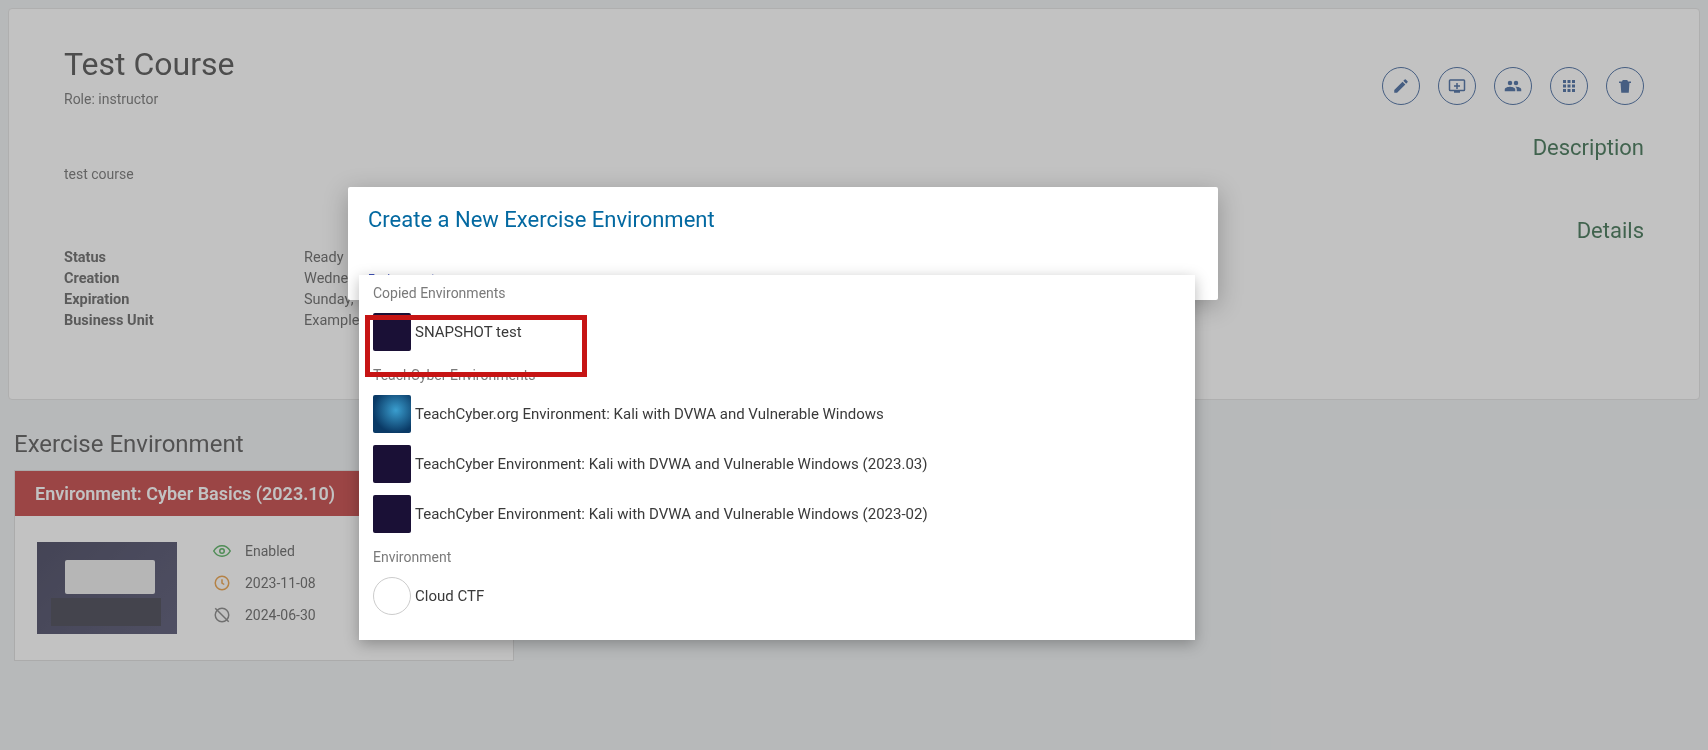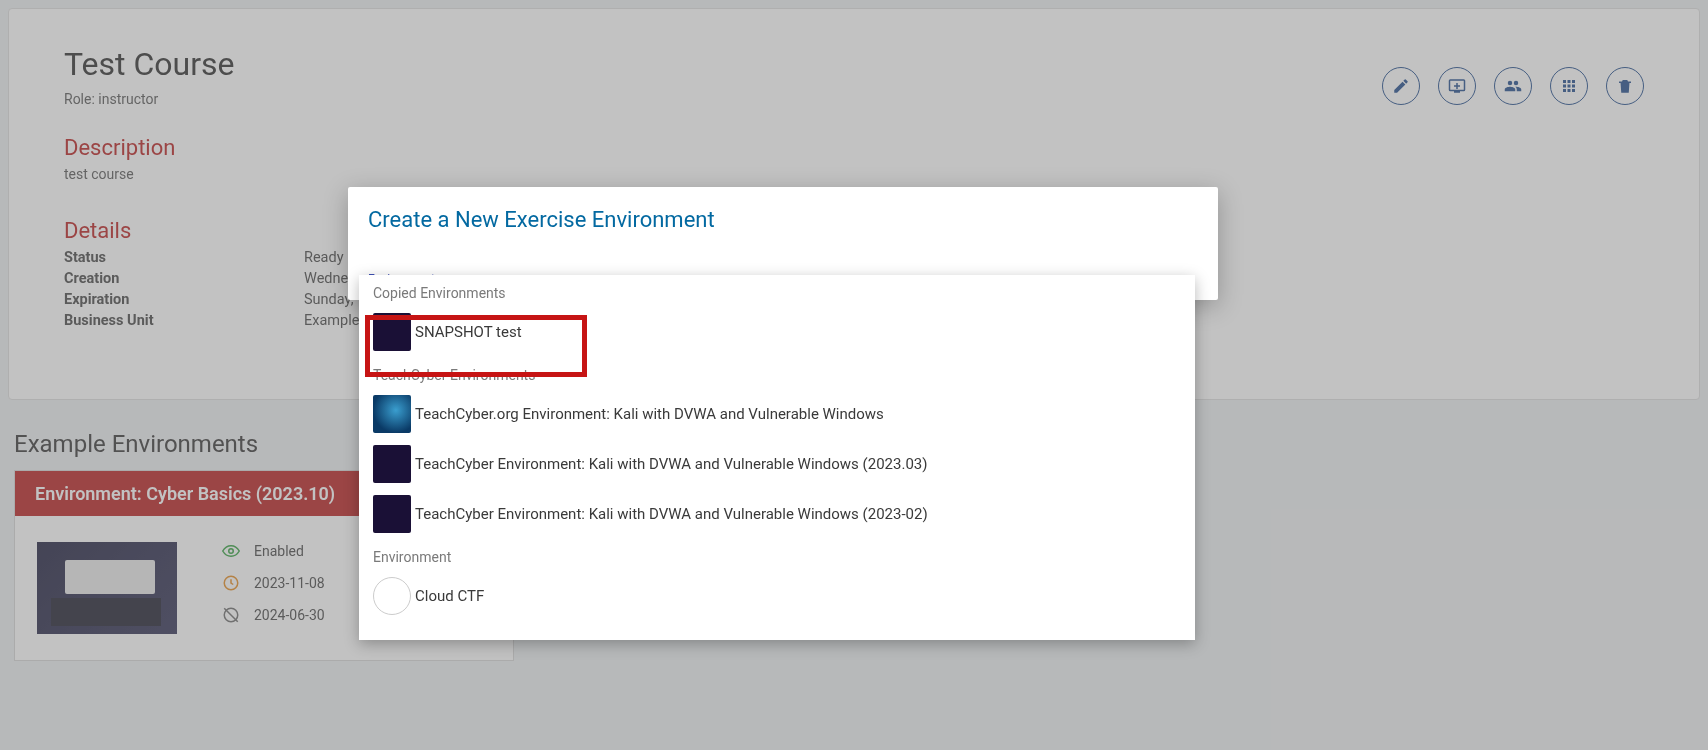--- a/index.html
+++ b/index.html
@@ -41,21 +41,22 @@
   }
   .role-line {
     font-size: 14px;
     color: #555;
     margin-bottom: 28px;
   }
   .section-heading {
     font-size: 22px;
     font-weight: 400;
     margin: 0 0 6px 0;
-    color: #b91c1c;
+    color: #14532d;
+    text-align: right;
   }
   .desc-text {
     font-size: 14px;
     color: #555;
     margin-bottom: 36px;
   }
   .details-grid {
     display: grid;
     grid-template-columns: 240px 1fr;
     row-gap: 4px;
@@ -101,21 +102,21 @@
   .env-card-header {
     background: #b91c1c;
     color: #fff;
     font-size: 18px;
     font-weight: 600;
     padding: 12px 20px;
   }
   .env-card-body {
     display: flex;
     padding: 26px 22px;
-    gap: 45px;
+    gap: 36px;
     align-items: flex-start;
   }
   .env-thumb {
     width: 140px;
     height: 92px;
     background: linear-gradient(135deg, #1b1b3a, #2e2e52);
     position: relative;
   }
   .env-thumb::before {
     content: "";
@@ -265,21 +266,21 @@
       <div>Ready</div>
       <div class="label">Creation</div>
       <div>Wednes</div>
       <div class="label">Expiration</div>
       <div>Sunday,</div>
       <div class="label">Business Unit</div>
       <div>Example</div>
     </div>
   </div>
 
-  <h2 class="exercise-heading">Example Environments</h2>
+  <h2 class="exercise-heading">Exercise Environment</h2>
 
   <div class="env-card">
     <div class="env-card-header">Environment: Cyber Basics (2023.10)</div>
     <div class="env-card-body">
       <div class="env-thumb"></div>
       <div class="env-meta">
         <div class="env-meta-row">
           <span class="meta-icon green">
             <svg viewBox="0 0 24 24">
                 <path d="M1 12s4-7 11-7 11 7 11 7-4 7-11 7S1 12 1 12z"></path>

